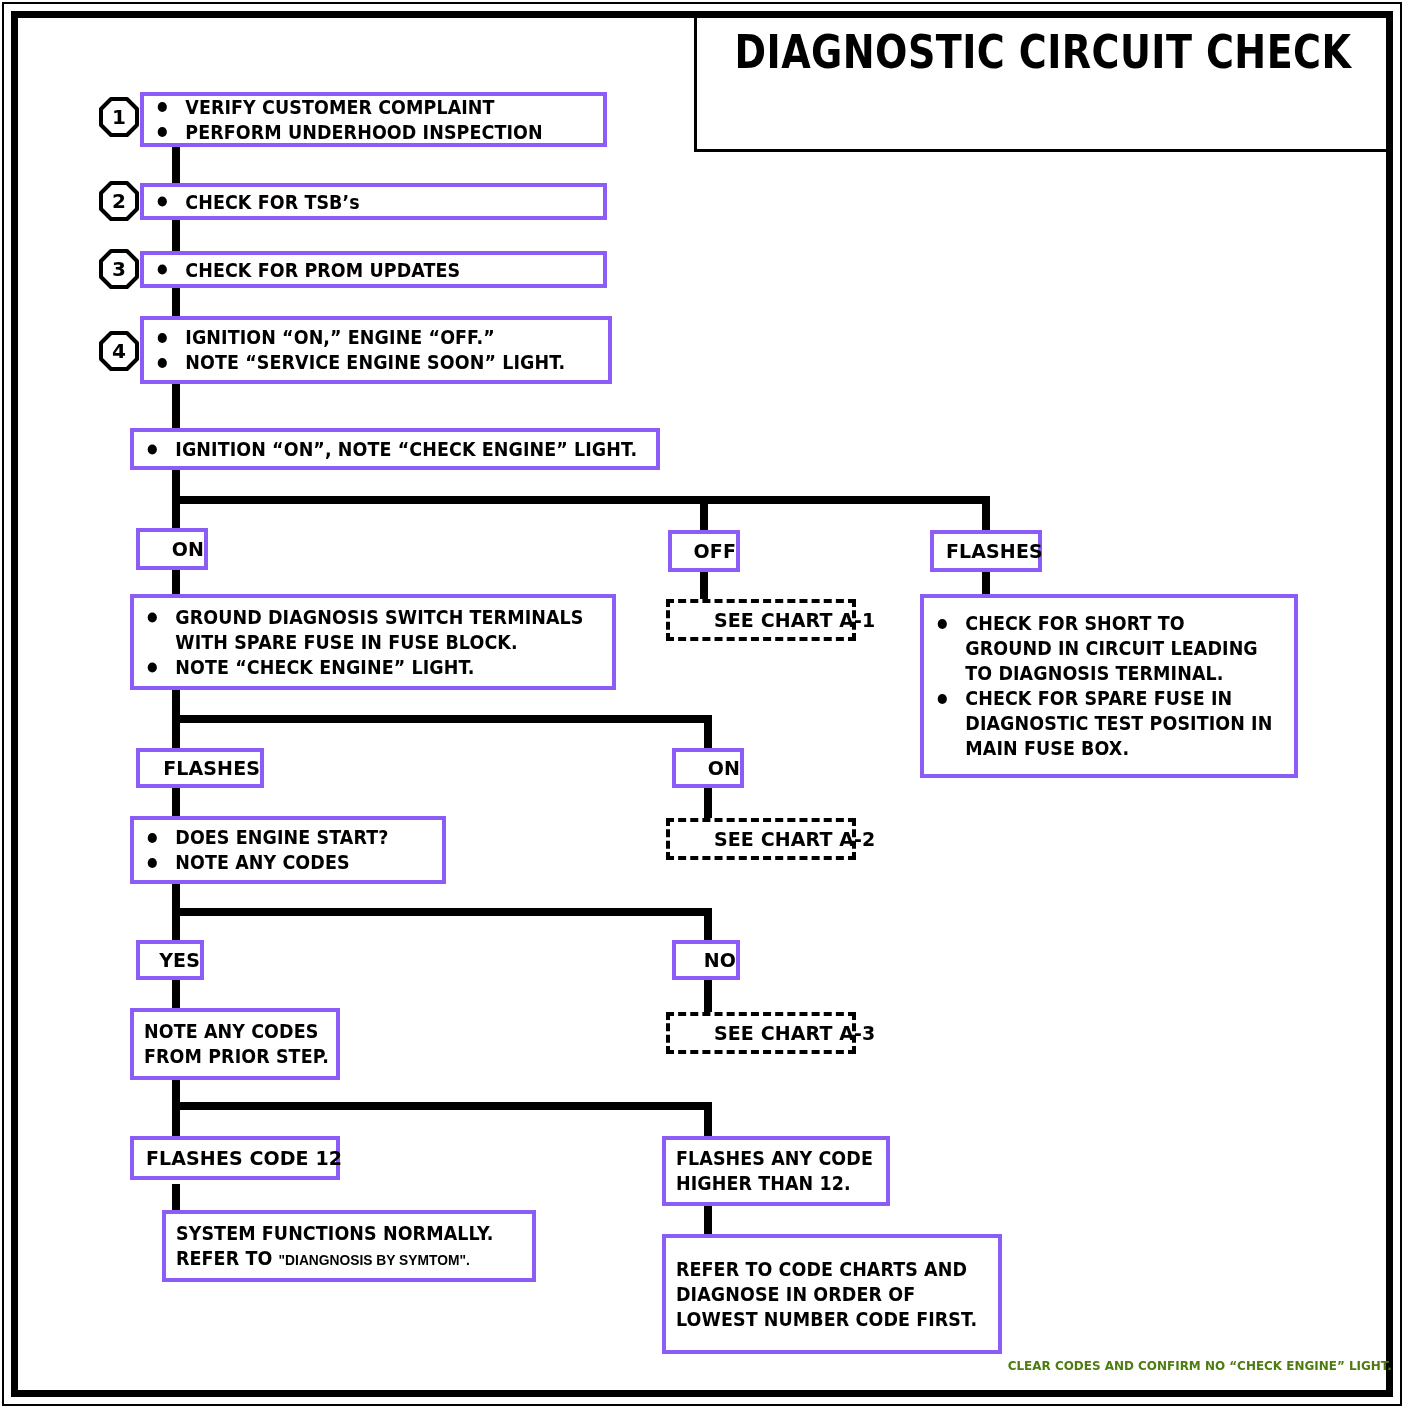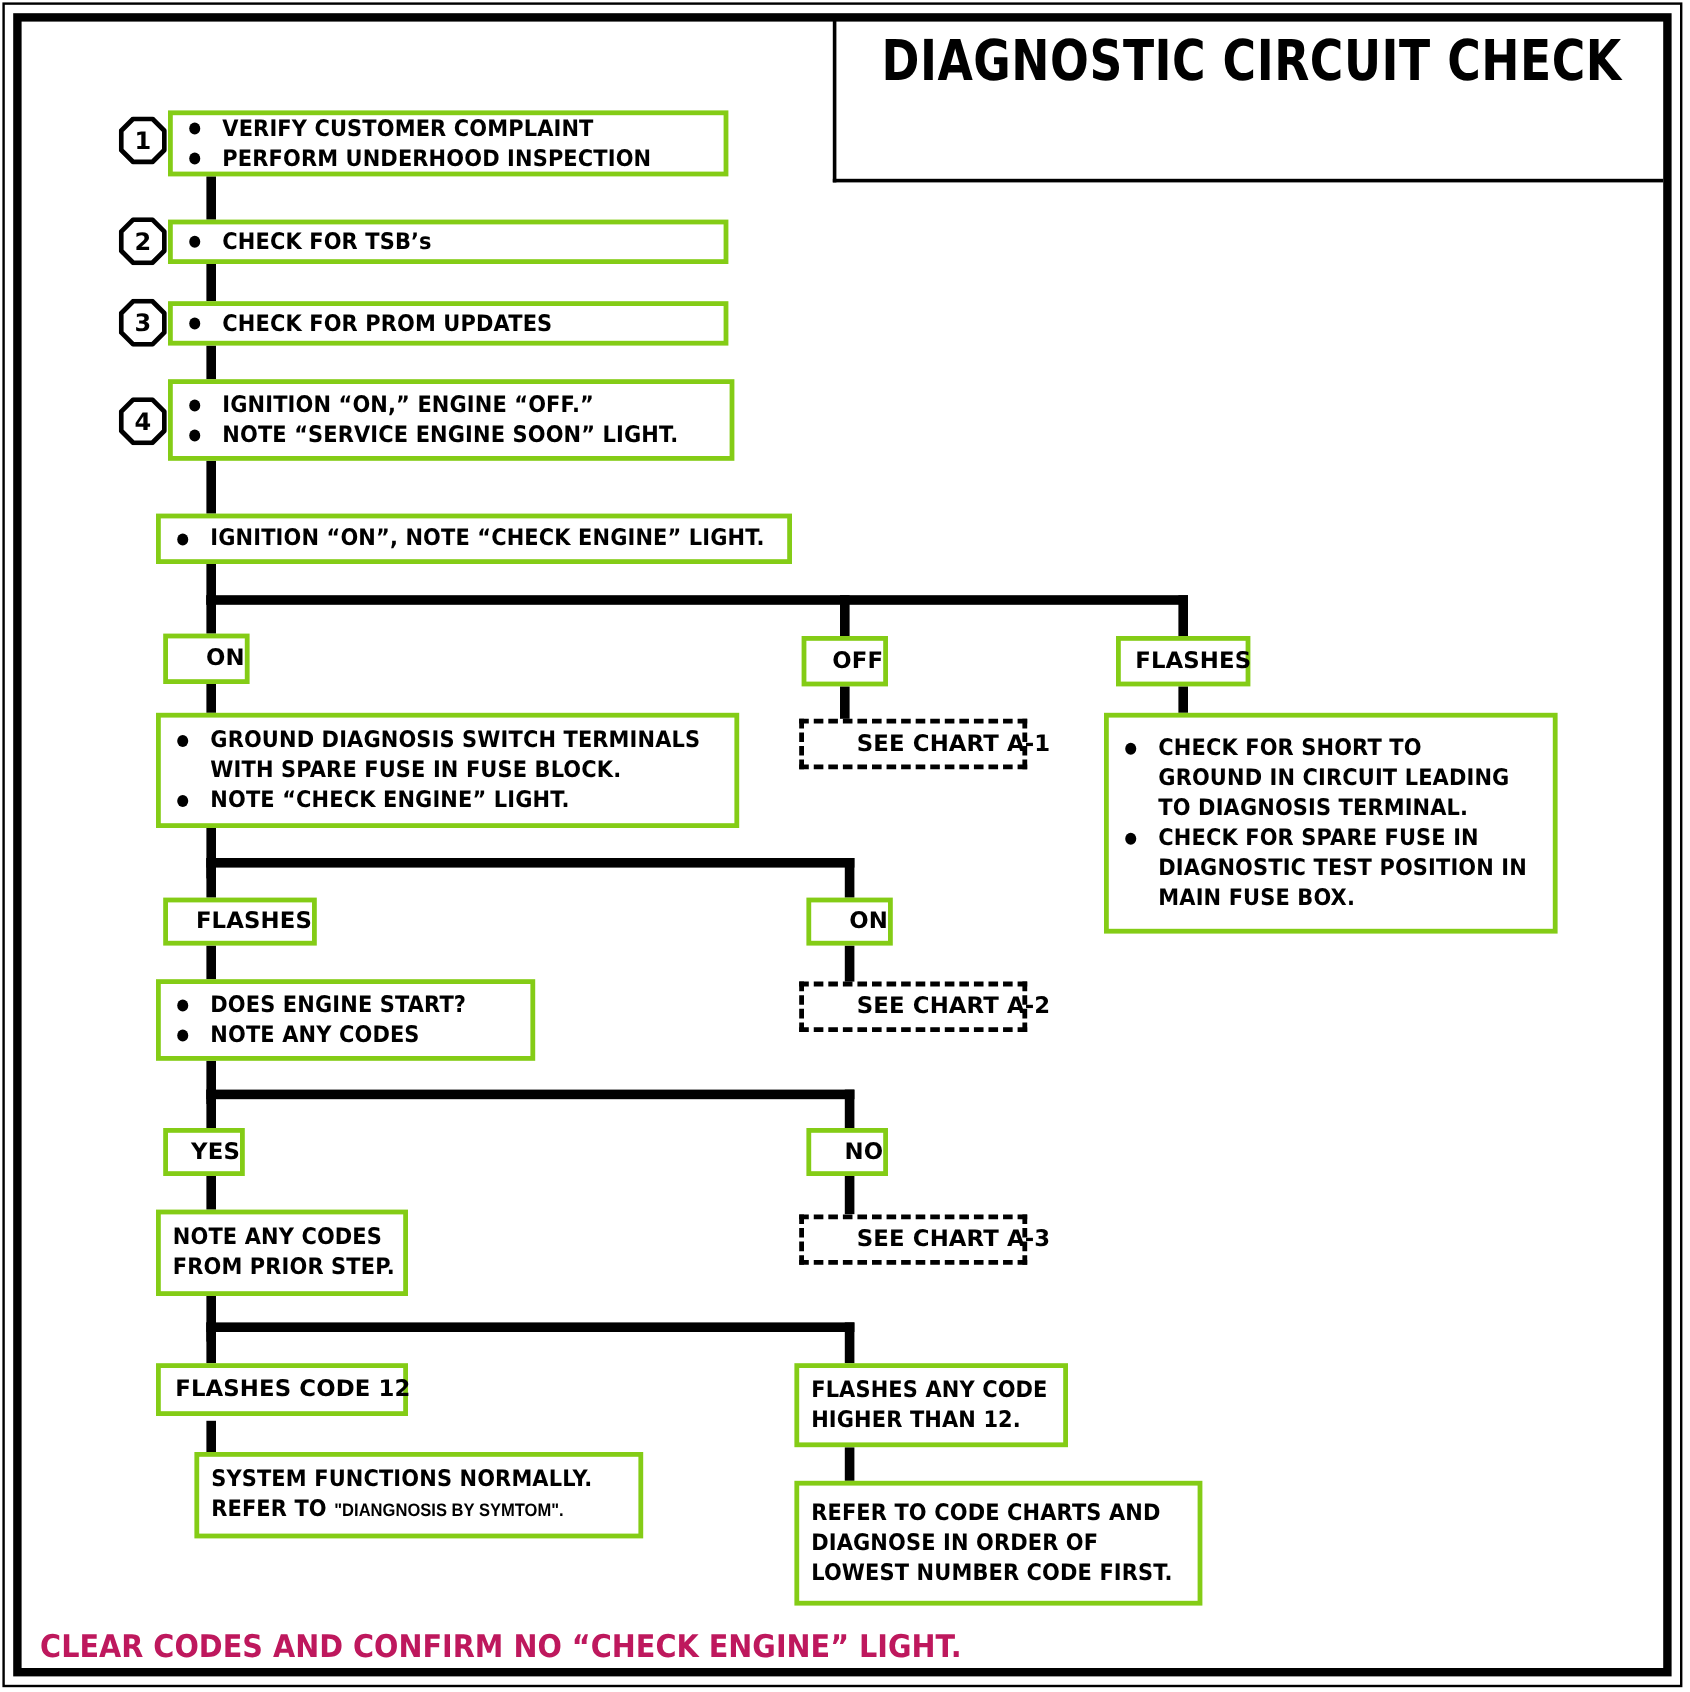--- a/index.html
+++ b/index.html
@@ -51,21 +51,21 @@
     color:#000;
     font-family:"DejaVu Sans Condensed","Liberation Sans", sans-serif;
     transform:scaleX(0.90);
     transform-origin:center top;
     white-space:nowrap;
   }
 
   
   .box{
     position:absolute;
-    border:4px solid #84cc16;
+    border:4px solid #8b5cf6;
     background:#fff;
     box-sizing:border-box;
     z-index:5;
   }
   .box.dashed{
     border:4px dashed #000;
   }
 
   
   .btxt{
@@ -146,25 +146,25 @@
     height:8px;
     background:#000;
     z-index:1;
   }
 
   
   .footer{
     position:absolute;
     left:0; top:1358px;
     width:1408px;
-    text-align:left;
+    text-align:right;
     font-family:"DejaVu Sans","Liberation Sans",sans-serif;
     font-weight:bold;
-    font-size:26px;
-    color:#be185d;
+    font-size:13px;
+    color:#4d7c0f;
   }
   .footer span{
     display:inline-block;
     transform:scaleX(0.92);
   }
 
   
   .smallrun{
     font-family:"Liberation Sans",sans-serif;
     font-size:15px;
@@ -359,21 +359,21 @@
     </div>
   </div>
 
   <div class="box" style="left:130px; top:1210px; width:374px; height:72px;margin-left:32px;">
     <div class="content">
       <div class="btxt nobul rowline">SYSTEM FUNCTIONS NORMALLY.</div>
       <div class="btxt nobul rowline"><span>REFER TO </span><span class="smallrun">"DIANGNOSIS BY SYMTOM".</span></div>
     </div>
   </div>
 
-  <div class="box" style="left:662px; top:1234px; width:340px; height:104px;">
+  <div class="box" style="left:662px; top:1234px; width:340px; height:120px;">
     <div class="content">
       <div class="btxt nobul rowline">REFER TO CODE CHARTS AND</div>
       <div class="btxt nobul rowline">DIAGNOSE IN ORDER OF</div>
       <div class="btxt nobul rowline">LOWEST NUMBER CODE FIRST.</div>
     </div>
   </div>
 
   <div class="footer">
     <span>CLEAR CODES AND CONFIRM NO “CHECK ENGINE” LIGHT.</span>
   </div>

